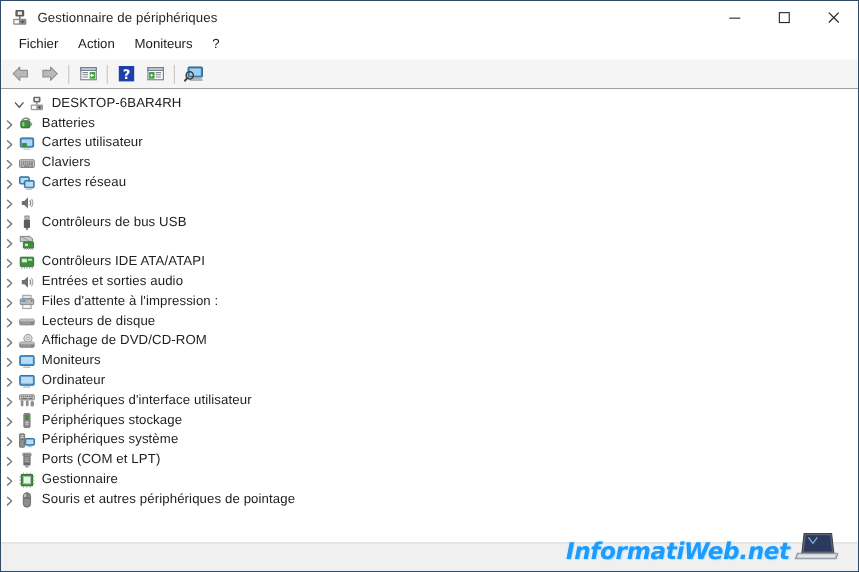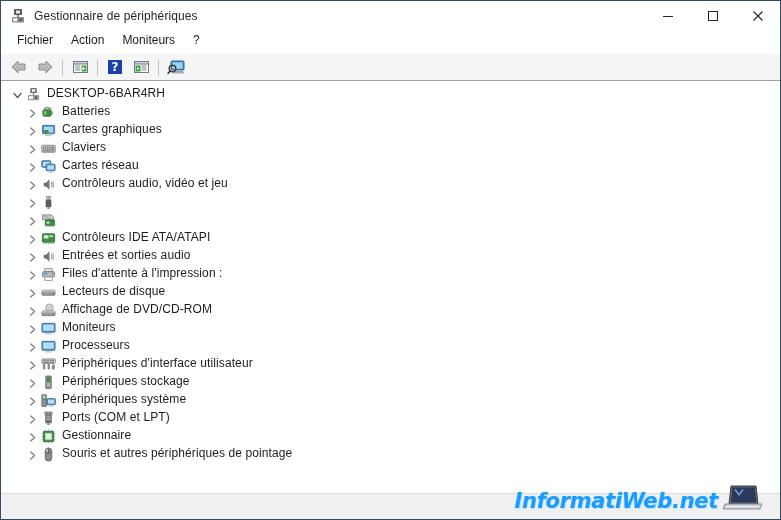--- a/index.html
+++ b/index.html
@@ -139,21 +139,21 @@
     flex: none;
     margin-right: 6px;
     position: relative;
   }
   .tlabel {
     font-size: 12px;
     color: #1d1d1d;
     letter-spacing: .1px;
   }
   .indent-0 { padding-left: 9px; }
-  .indent-1 { padding-left: 24px; }
+  .indent-1 { }
 
   
   .statusbar {
     height: 25px;
     min-height: 25px;
     background: #f0f0f0;
     border-top: 1px solid #dcdcdc;
     position: relative;
   }
 
@@ -326,21 +326,21 @@
           </svg>
       </span>
       <span class="ticon">
         <svg width="15" height="15" viewBox="0 0 16 16">
           <rect x="1.5" y="2.5" width="13" height="9" rx="1" fill="#4d93c9" stroke="#2e6b96" stroke-width=".9"></rect>
           <rect x="3" y="4" width="10" height="6.2" fill="#a9d7f1"></rect>
           <rect x="3" y="7.5" width="5" height="3.5" fill="#3f8f3f"></rect>
           <path d="M5 12.8 H11 L12 14 H4 Z" fill="#bcc3c9"></path>
         </svg>
       </span>
-      <span class="tlabel">Cartes graphiques</span>
+      <span class="tlabel">Cartes utilisateur</span>
     </div>
 
     <div class="trow indent-1">
       <span class="tchev">
         <svg width="9" height="9" viewBox="0 0 9 9">
             <path d="M2.8 1 L6.6 4.5 L2.8 8" fill="none" stroke="#7c7c7c" stroke-width="1.3" stroke-linecap="round" stroke-linejoin="round"></path>
           </svg>
       </span>
       <span class="ticon">
         <svg width="15" height="15" viewBox="0 0 16 16">
@@ -390,38 +390,38 @@
             <path d="M2.8 1 L6.6 4.5 L2.8 8" fill="none" stroke="#7c7c7c" stroke-width="1.3" stroke-linecap="round" stroke-linejoin="round"></path>
           </svg>
       </span>
       <span class="ticon">
         <svg width="15" height="15" viewBox="0 0 16 16">
           <path d="M3 6 H5.5 L9 2.5 V13.5 L5.5 10 H3 Z" fill="#707070"></path>
           <path d="M10.8 5.5 Q12.6 8 10.8 10.5" fill="none" stroke="#8d8d8d" stroke-width="1.2"></path>
           <path d="M12.4 4 Q15 8 12.4 12" fill="none" stroke="#a5a5a5" stroke-width="1.1"></path>
         </svg>
       </span>
-      <span class="tlabel">Contrôleurs audio, vidéo et jeu</span>
     </div>
 
     <div class="trow indent-1">
       <span class="tchev">
         <svg width="9" height="9" viewBox="0 0 9 9">
             <path d="M2.8 1 L6.6 4.5 L2.8 8" fill="none" stroke="#7c7c7c" stroke-width="1.3" stroke-linecap="round" stroke-linejoin="round"></path>
           </svg>
       </span>
       <span class="ticon">
         <svg width="15" height="15" viewBox="0 0 16 16">
           <rect x="5.5" y="1" width="5" height="4" rx=".6" fill="#8c8c8c"></rect>
           <rect x="6.6" y="2" width="1" height="2" fill="#e8e8e8"></rect>
           <rect x="8.4" y="2" width="1" height="2" fill="#e8e8e8"></rect>
           <rect x="5" y="5" width="6" height="8" rx="1" fill="#5d5d5d"></rect>
           <rect x="6.9" y="13" width="2.2" height="2" fill="#8c8c8c"></rect>
         </svg>
       </span>
+      <span class="tlabel">Contrôleurs de bus USB</span>
     </div>
 
     <div class="trow indent-1">
       <span class="tchev">
         <svg width="9" height="9" viewBox="0 0 9 9">
             <path d="M2.8 1 L6.6 4.5 L2.8 8" fill="none" stroke="#7c7c7c" stroke-width="1.3" stroke-linecap="round" stroke-linejoin="round"></path>
           </svg>
       </span>
       <span class="ticon">
         <svg width="15" height="15" viewBox="0 0 16 16">
@@ -553,21 +553,21 @@
             <path d="M2.8 1 L6.6 4.5 L2.8 8" fill="none" stroke="#7c7c7c" stroke-width="1.3" stroke-linecap="round" stroke-linejoin="round"></path>
           </svg>
       </span>
       <span class="ticon">
         <svg width="15" height="15" viewBox="0 0 16 16">
           <rect x="1" y="2.5" width="14" height="9.5" rx="1" fill="#4d93c9" stroke="#2e6b96" stroke-width=".9"></rect>
           <rect x="2.3" y="3.8" width="11.4" height="6.6" fill="#b6ddf3"></rect>
           <path d="M5 13 H11 L12 14.4 H4 Z" fill="#bcc3c9"></path>
         </svg>
       </span>
-      <span class="tlabel">Processeurs</span>
+      <span class="tlabel">Ordinateur</span>
     </div>
 
     <div class="trow indent-1">
       <span class="tchev">
         <svg width="9" height="9" viewBox="0 0 9 9">
             <path d="M2.8 1 L6.6 4.5 L2.8 8" fill="none" stroke="#7c7c7c" stroke-width="1.3" stroke-linecap="round" stroke-linejoin="round"></path>
           </svg>
       </span>
       <span class="ticon">
         <svg width="15" height="15" viewBox="0 0 16 16">

